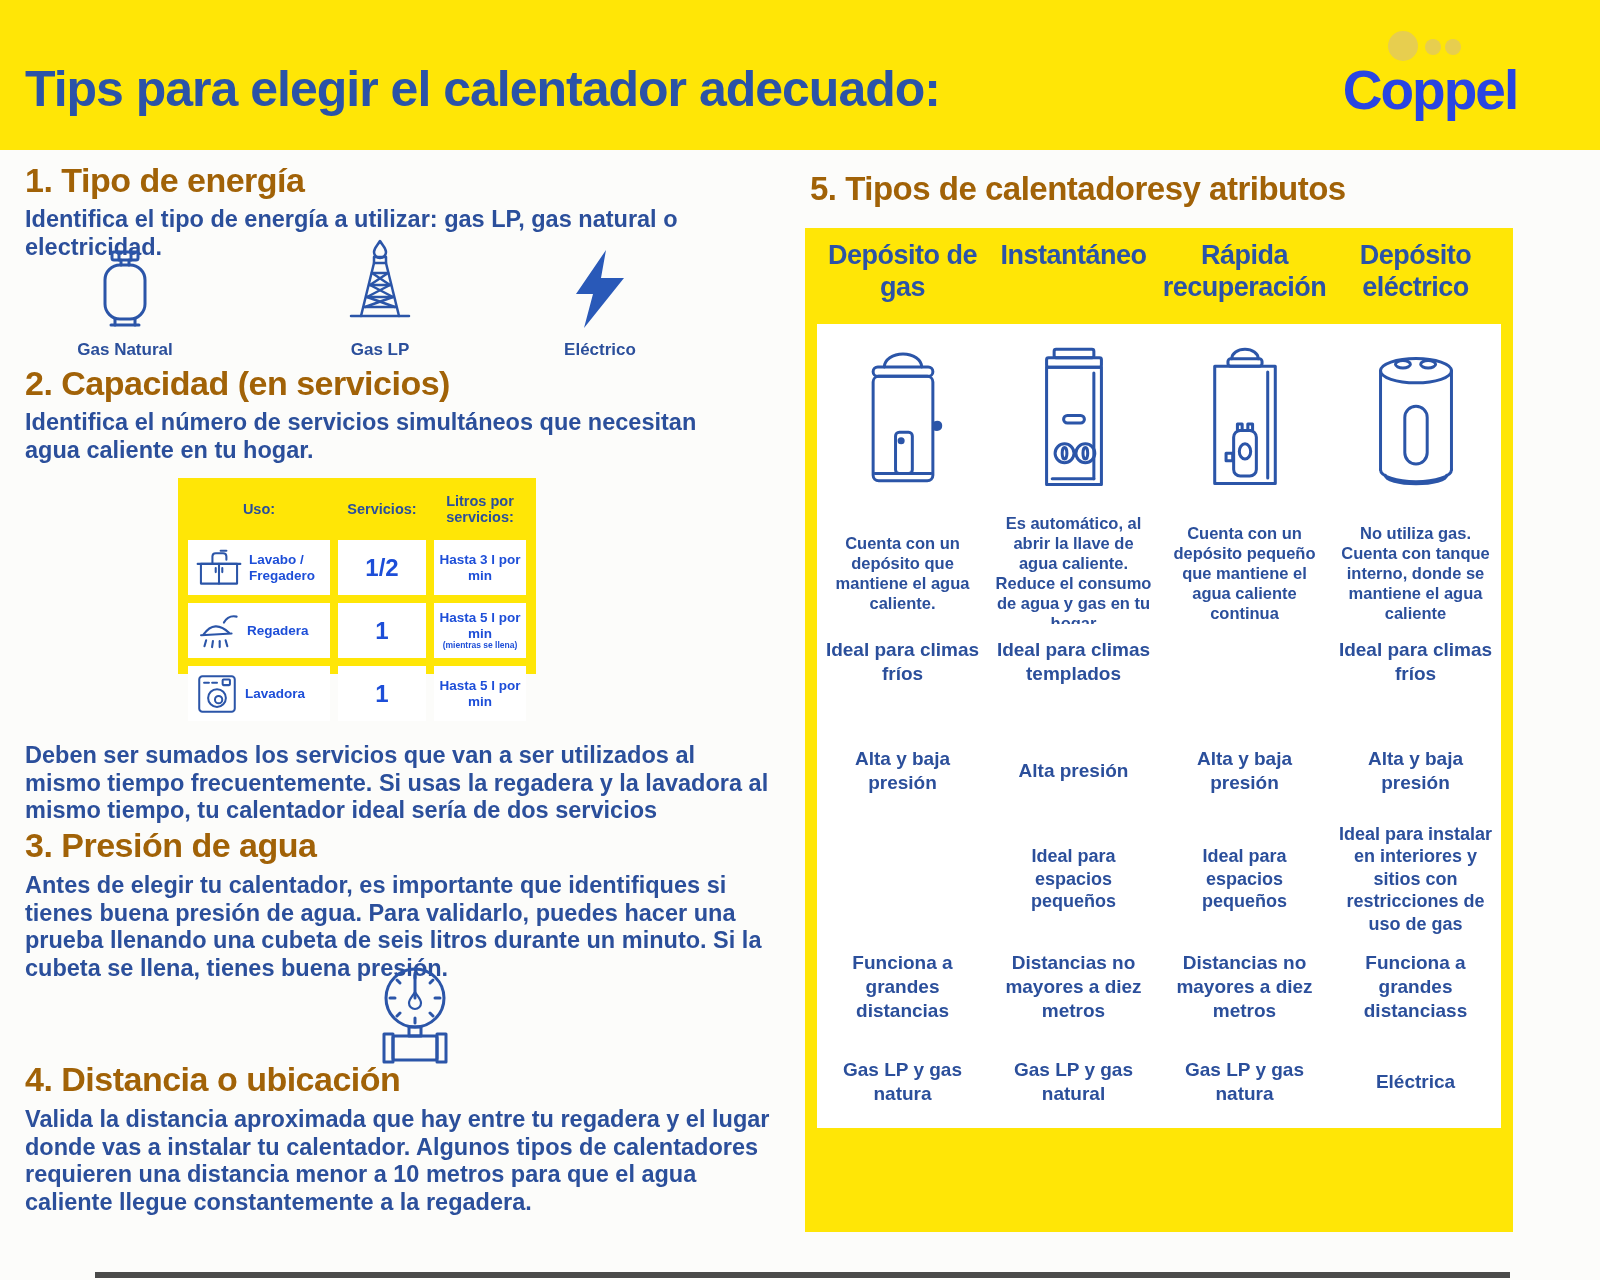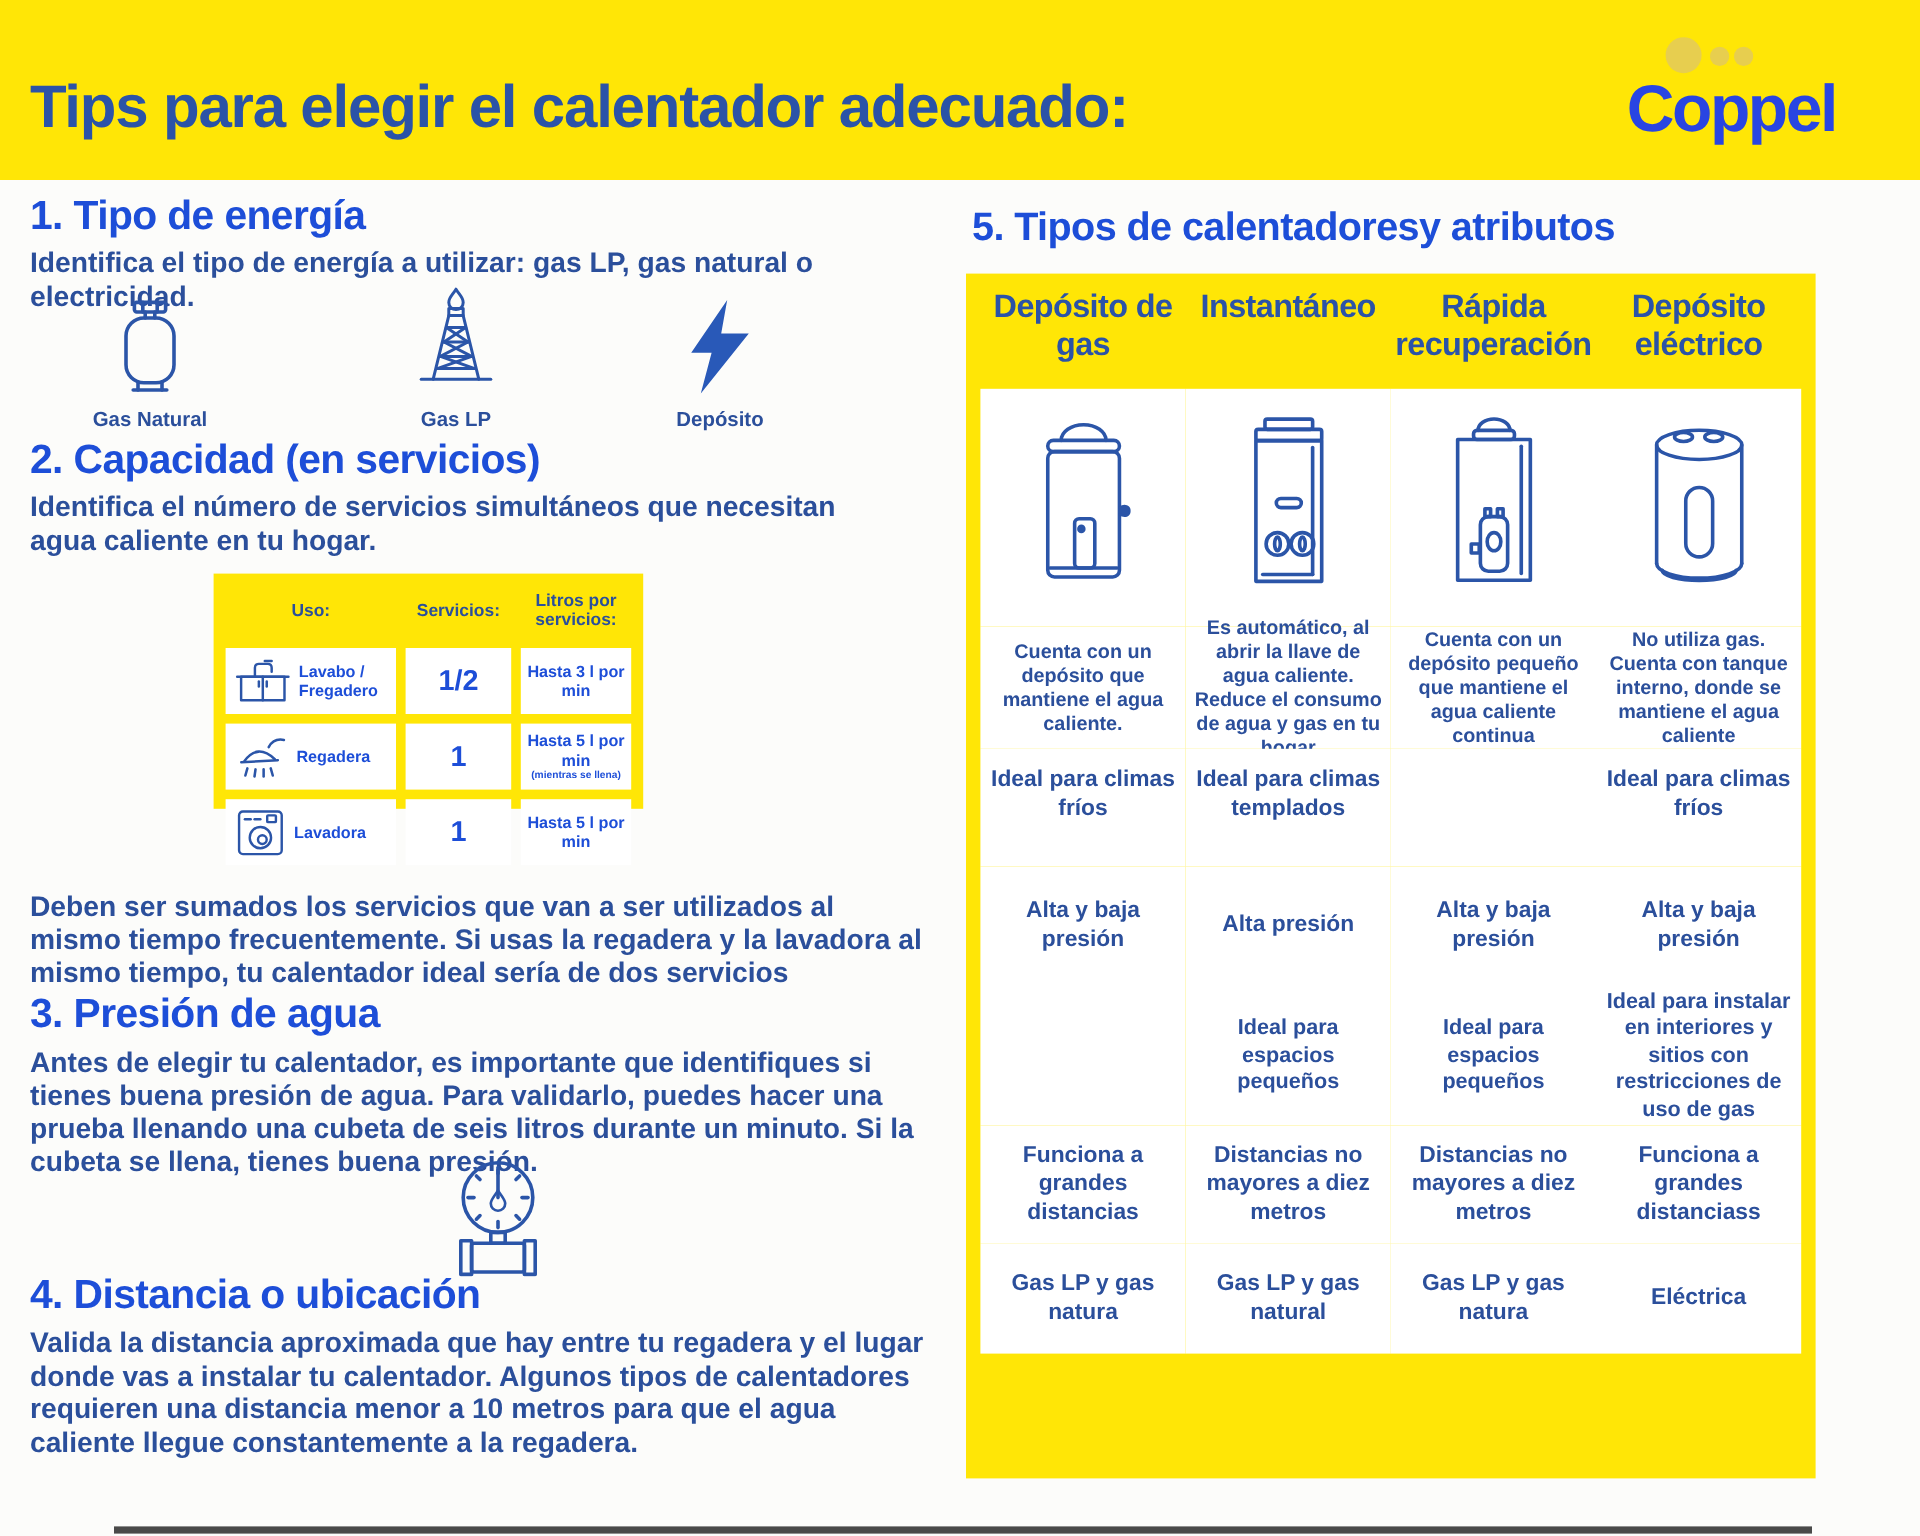--- a/index.html
+++ b/index.html
@@ -7,24 +7,24 @@
           font-family:"Liberation Sans",sans-serif;}
   
   .topbar{position:absolute;left:0;top:0;width:1600px;height:150px;background:#FFE606;}
   .title{position:absolute;left:25px;top:64px;font-size:50px;font-weight:800;color:#2B53A7;
          letter-spacing:-1px;white-space:nowrap;line-height:1;}
   .brand{position:absolute;left:1330px;top:25px;width:200px;height:105px;}
   .dot{position:absolute;border-radius:50%;background:#E7CE4F;}
   .dot.d1{left:58px;top:6px;width:30px;height:30px;}
   .dot.d2{left:95px;top:14px;width:16px;height:16px;}
   .dot.d3{left:115px;top:14px;width:16px;height:16px;}
-  .brand-text{position:absolute;left:0;top:38px;width:200px;text-align:right;font-size:55px;
+  .brand-text{position:absolute;left:0;top:38px;width:200px;text-align:center;font-size:55px;
               font-weight:800;color:#2945E2;letter-spacing:-2px;line-height:1;}
   
-  .h2{position:absolute;left:25px;font-size:34px;font-weight:800;color:#1d4ed8;
+  .h2{position:absolute;left:25px;font-size:34px;font-weight:800;color:#a16207;
       letter-spacing:-0.5px;line-height:1;white-space:nowrap;}
   .body-txt{position:absolute;left:25px;font-size:23.5px;font-weight:600;color:#2B4F9B;
             line-height:1.18;}
   
   .fig{position:absolute;display:flex;flex-direction:column;align-items:center;}
   .fig .icon-box{height:92px;display:flex;align-items:flex-end;justify-content:center;}
   .fig .lbl{margin-top:10px;font-size:17px;font-weight:700;color:#2B4F9B;}
   
   .mini{position:absolute;left:178px;top:478px;width:358px;height:196px;background:#FFE606;
         display:grid;grid-template-columns:142px 88px 92px;grid-template-rows:44px 55px 55px 55px;
@@ -120,21 +120,21 @@
     </span>
     <figcaption class="lbl">Gas Natural</figcaption>
   </figure>
 
   <figure class="fig" style="left:540px;top:238px;width:120px;margin:0">
     <span class="icon-box">
       <svg width="64" height="82" viewBox="0 0 64 82">
         <polygon points="38,2 8,46 25,46 16,80 56,30 33,30" fill="#2959B8"></polygon>
       </svg>
     </span>
-    <figcaption class="lbl">Depósito</figcaption>
+    <figcaption class="lbl">Eléctrico</figcaption>
   </figure>
 
   <div class="h2" style="top:366px">2. Capacidad (en servicios)</div>
   <div class="body-txt" style="top:409px;width:700px">Identifica el número de servicios simultáneos que necesitan agua caliente en tu hogar.</div>
 
   <div class="mini">
     <div class="m-head">Uso:</div>
     <div class="m-head">Servicios:</div>
     <div class="m-head">Litros por servicios:</div>
 

